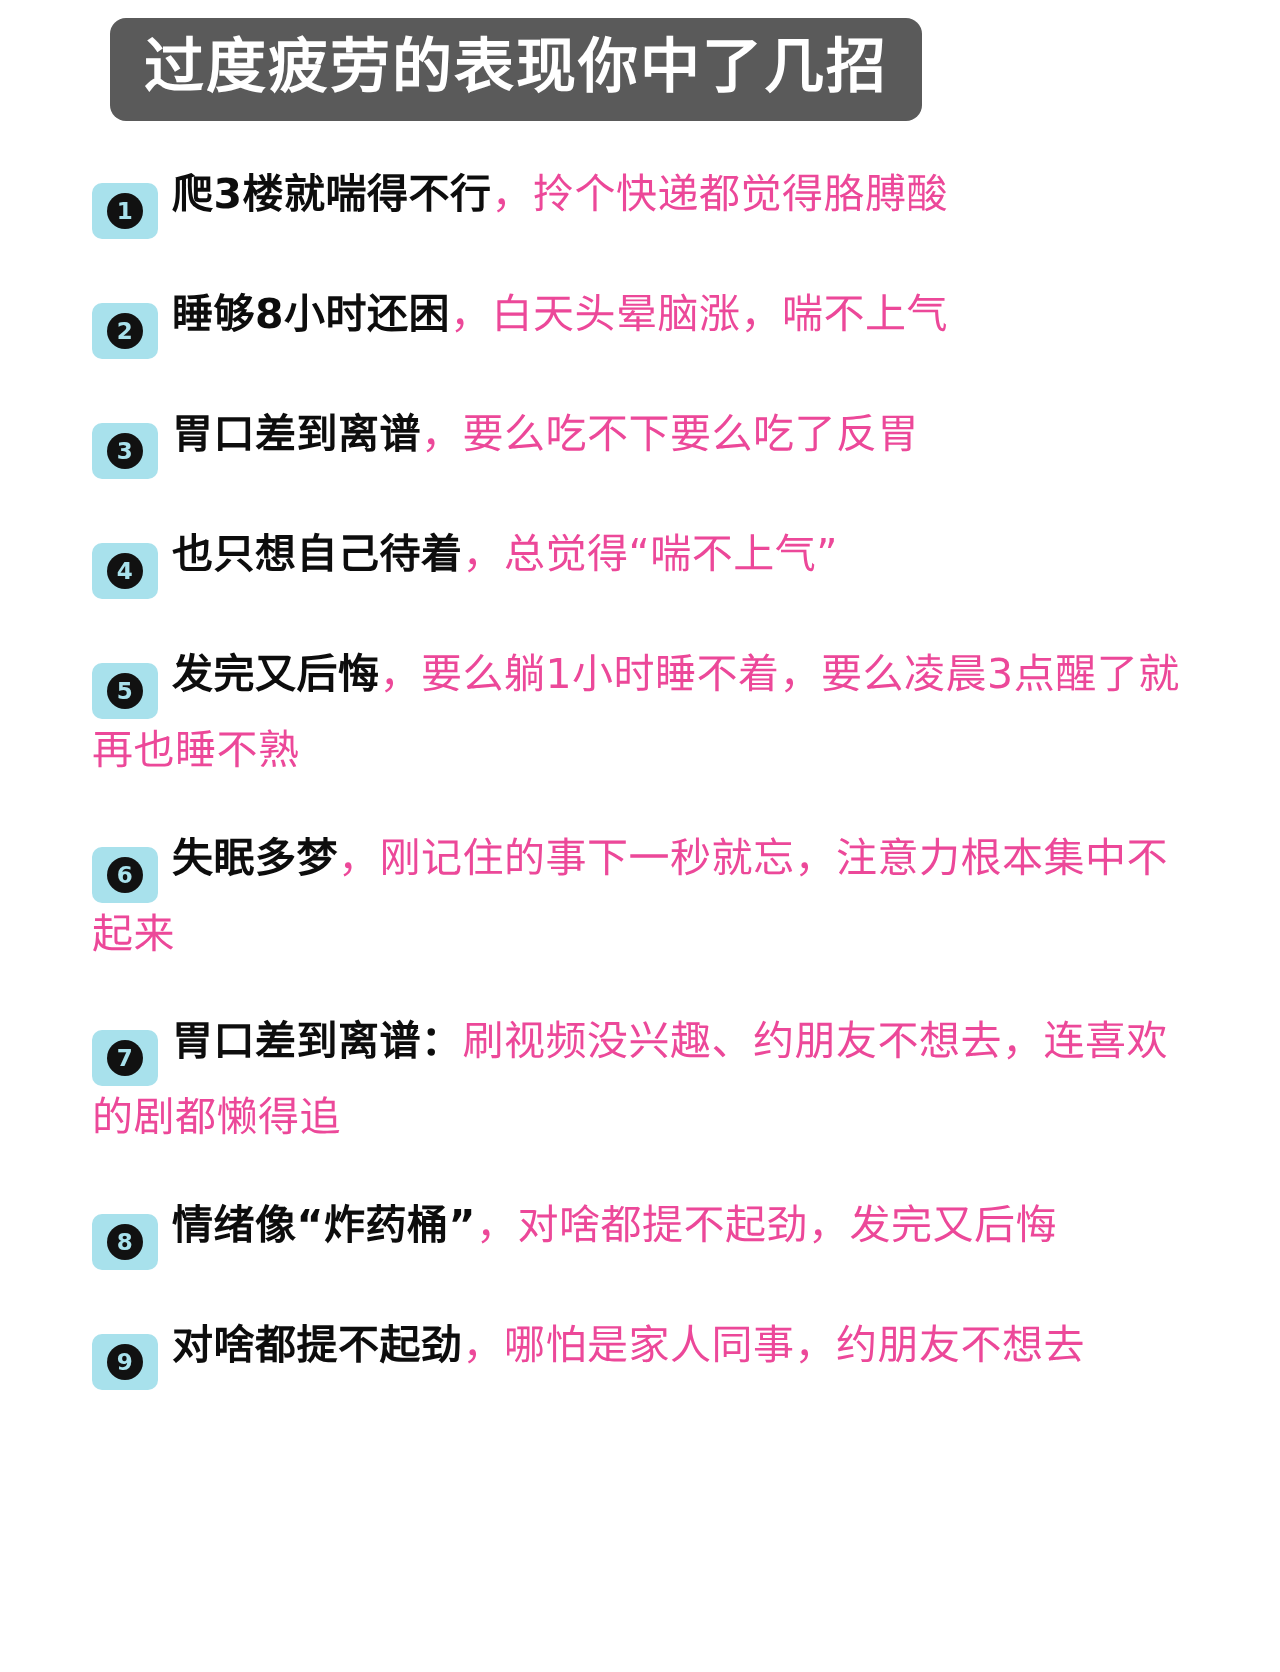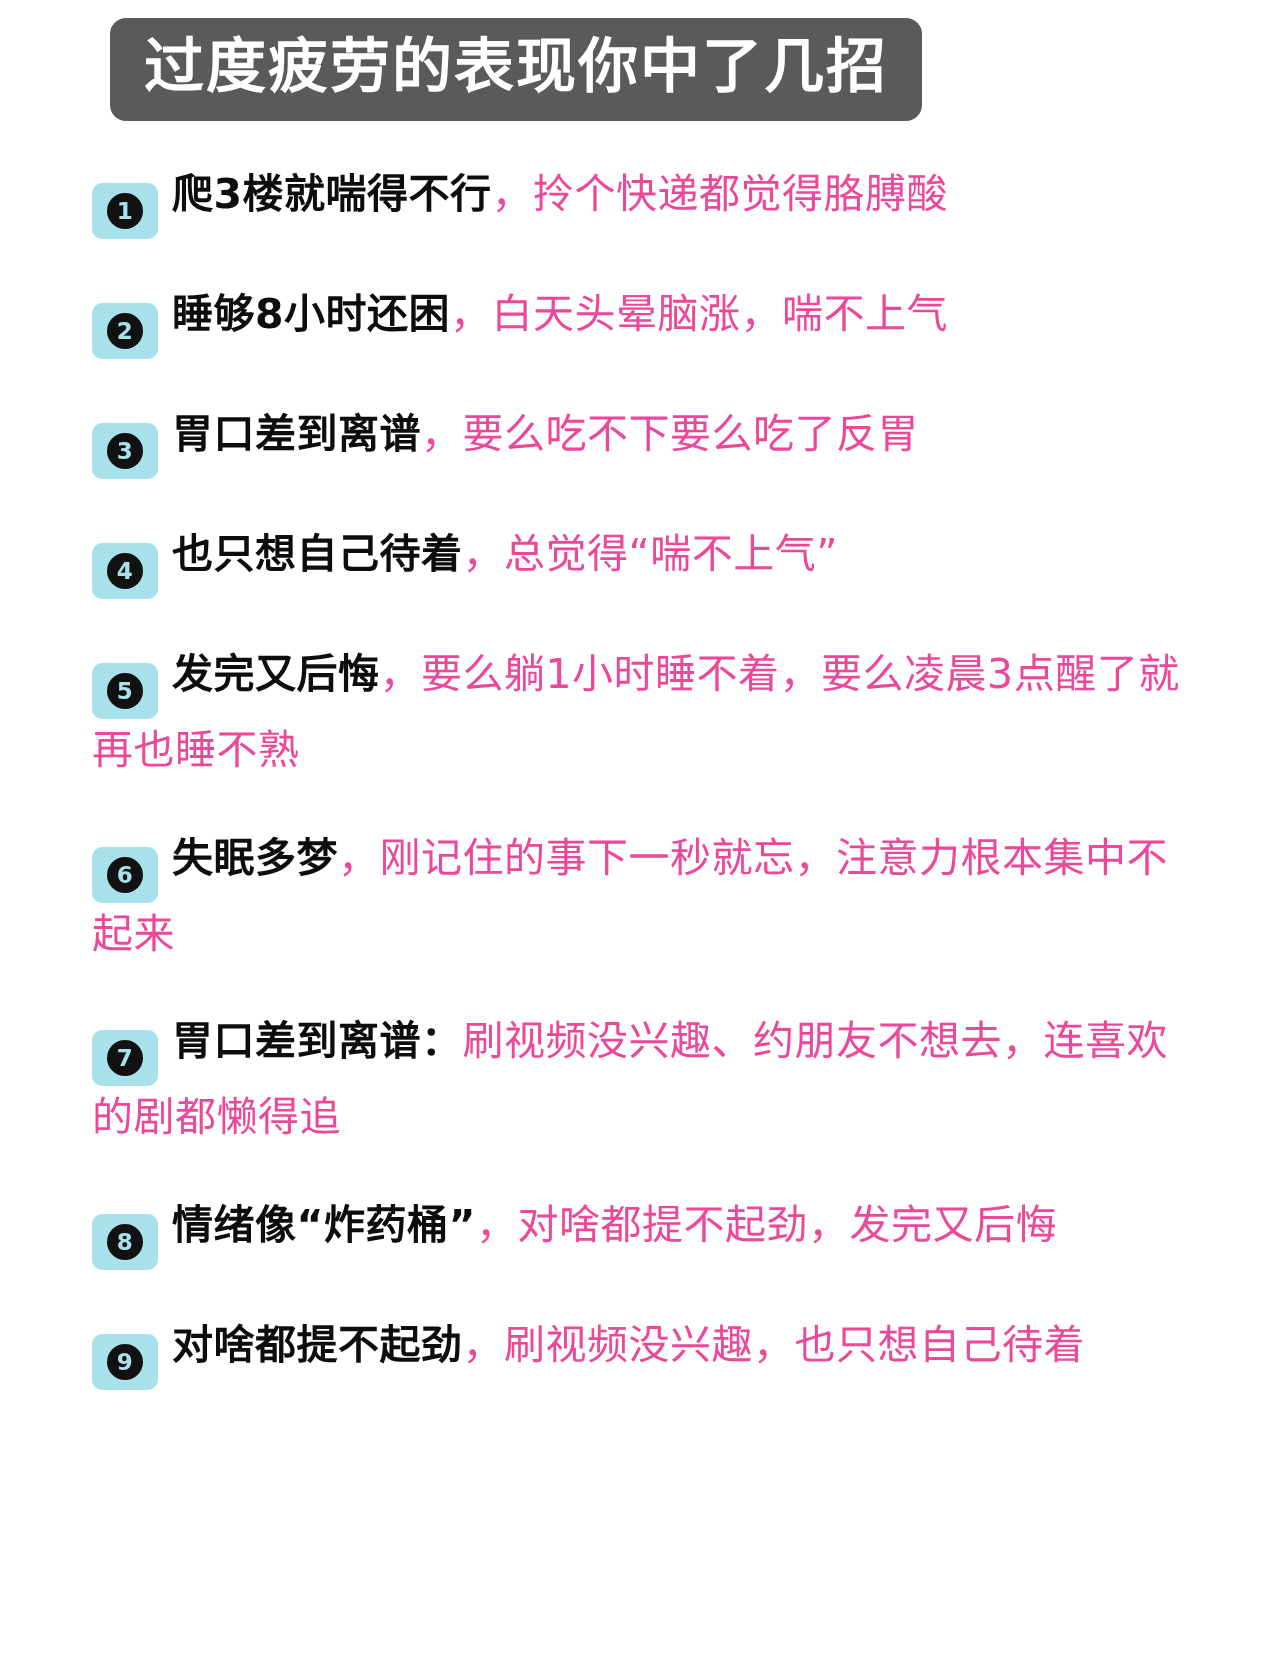--- a/index.html
+++ b/index.html
@@ -145,17 +145,17 @@
 
     <li class="item">
       <span class="num">
           <span>8</span>
         </span><span class="lead">情绪像“炸药桶”</span><span class="rest">，对啥都提不起劲，发完又后悔</span>
     </li>
 
     <li class="item">
       <span class="num">
           <span>9</span>
-        </span><span class="lead">对啥都提不起劲</span><span class="rest">，刷视频没兴趣，也只想自己待着</span>
+        </span><span class="lead">对啥都提不起劲</span><span class="rest">，哪怕是家人同事，约朋友不想去</span>
     </li>
 
   </ul>
 </div>
 
 </body></html>

